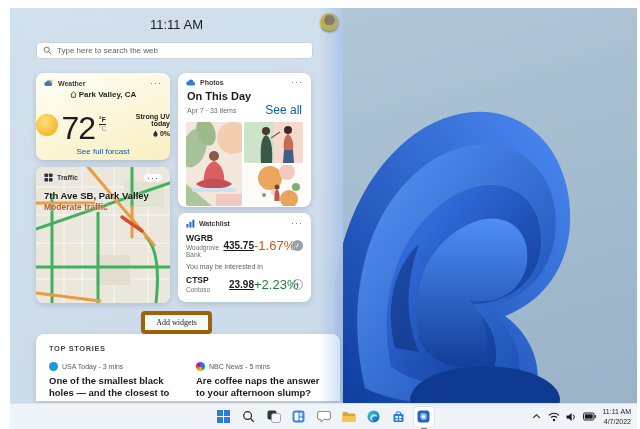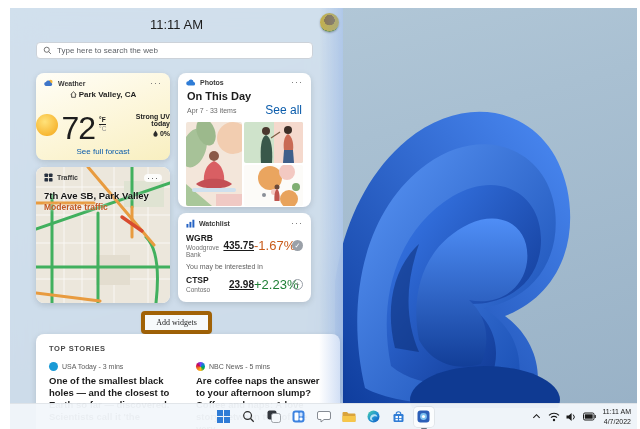--- a/index.html
+++ b/index.html
@@ -103,21 +103,21 @@
   .stk-btn.outline { border:1px solid #9aa0a8; color:#6f6f6f; }
   .wl-interest { font-size:7px; color:#5f5f5f; padding:5px 8px 2px 8px; }
 
   
   .addw-wrap { position:absolute; left:0; top:303px; width:333px; display:flex; justify-content:center; }
   .addw { font-size:8px; color:#1b1b1b; background:rgba(252,253,254,0.9);
     border:4px solid #a16207; border-radius:4px; padding:3px 11px; cursor:pointer;
     box-shadow:0 1px 2px rgba(0,0,0,0.08); font-family:Liberation Serif, serif; }
 
   
-  .stories { left:26px; top:326px; width:304px; height:96px; border-radius:8px 8px 0 0;
+  .stories { left:26px; top:326px; width:304px; height:67px; border-radius:8px 8px 0 0;
     padding:10px 13px; }
   .st-header { font-size:7.5px; font-weight:700; letter-spacing:0.6px; color:#474747; }
   .st-row { display:flex; gap:16px; margin-top:9px; }
   .st-col { flex:1; min-width:0; }
   .st-src { display:flex; align-items:center; gap:4px; font-size:7px; color:#5a5a5a; }
   .src-ic { width:9px; height:9px; border-radius:50%; flex:0 0 auto; }
   .src-usat { background:#1a9ad6; }
   .src-nbc { background:conic-gradient(#7b3ff2,#0089cf,#00a651,#fdb913,#f37021,#cc004c,#7b3ff2); }
   .st-headline { font-size:9.5px; font-weight:700; color:#1b1b1b; line-height:12px; margin-top:4px; }
 

